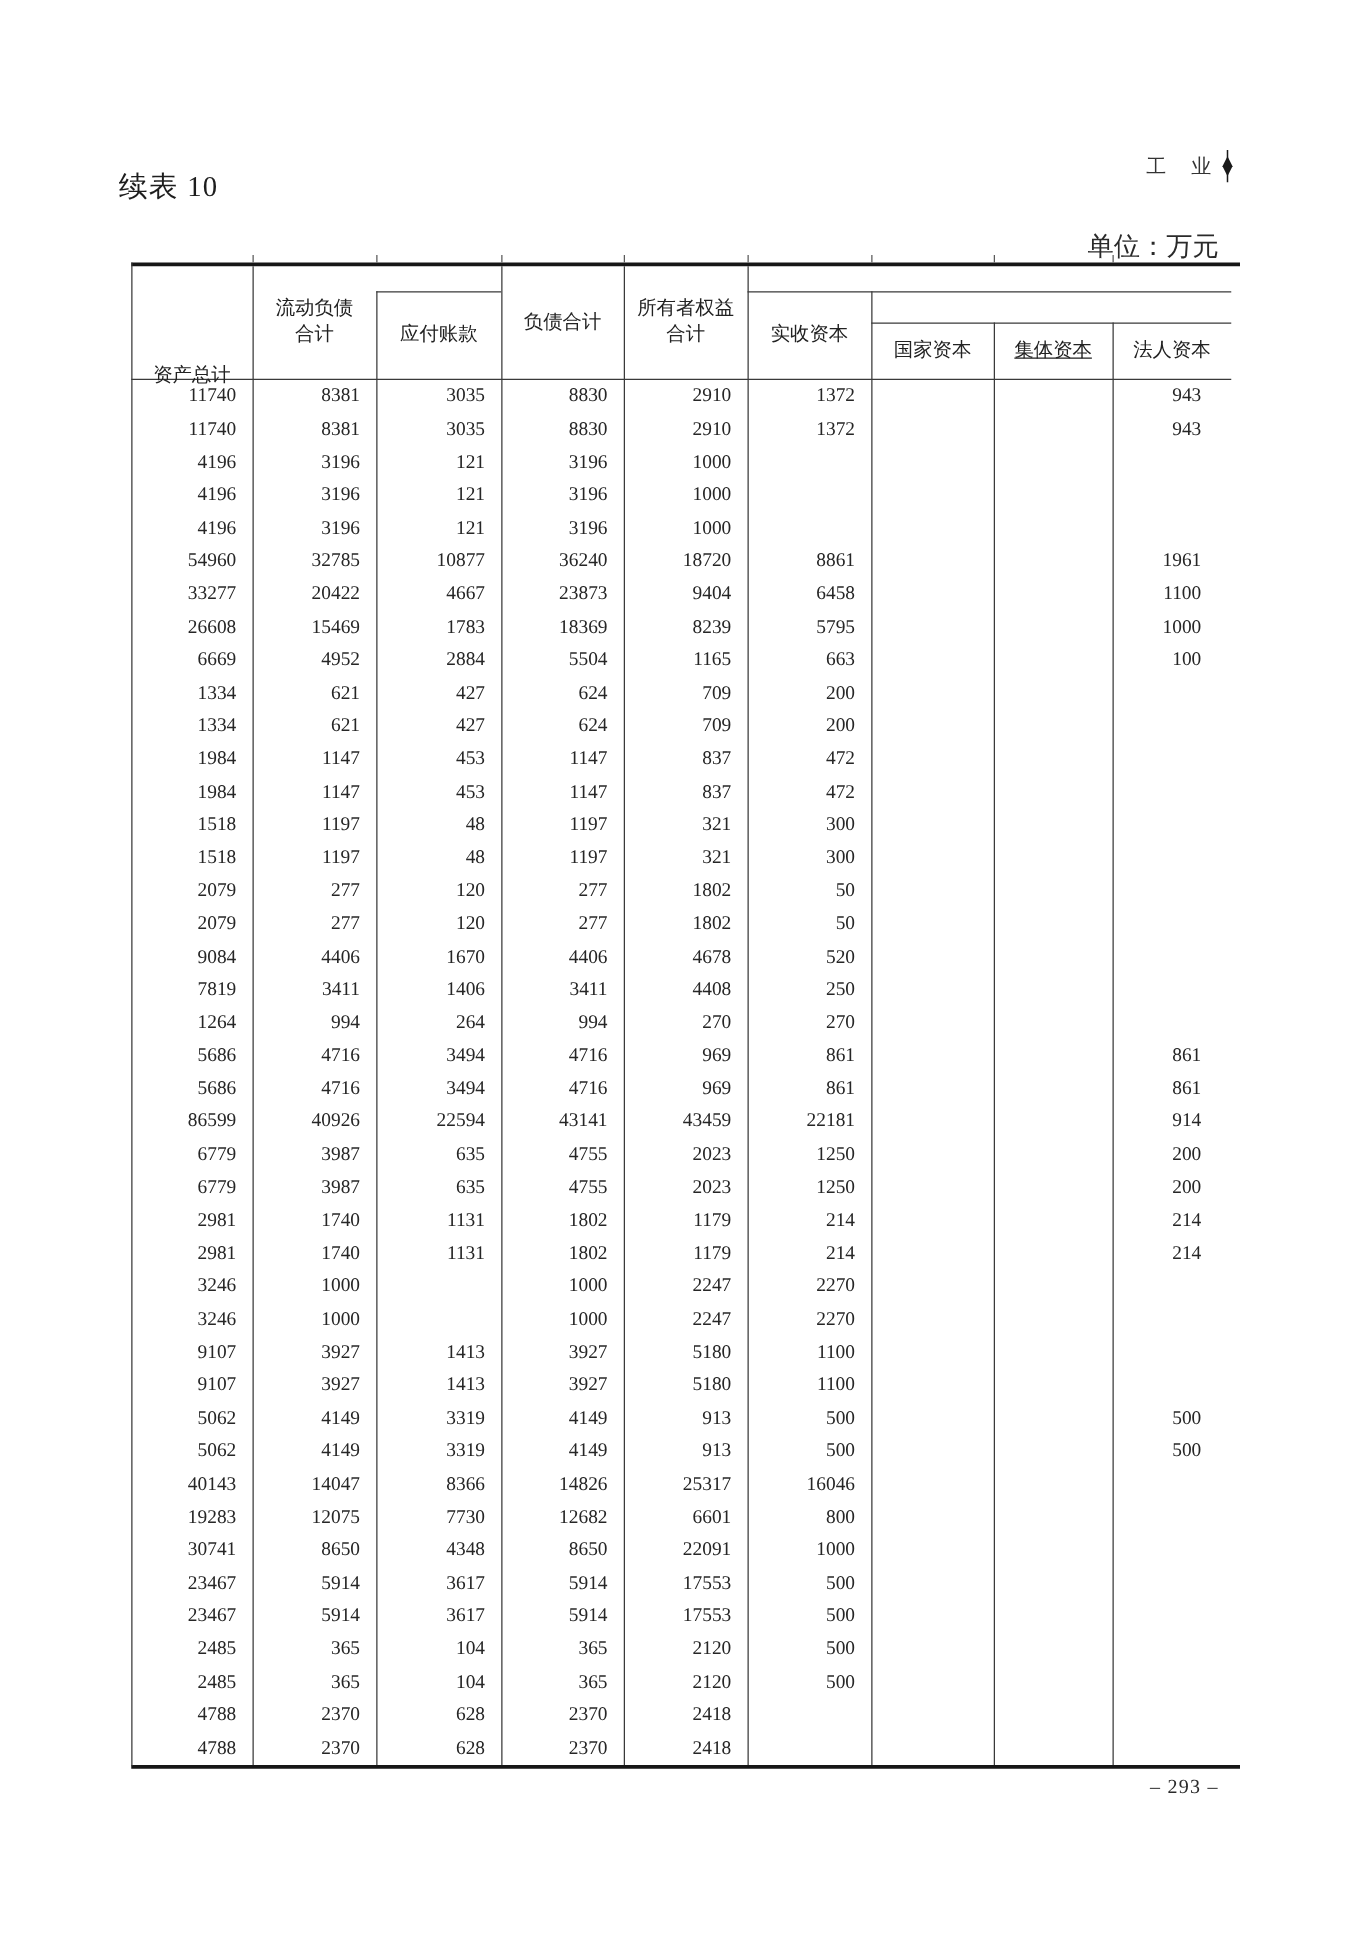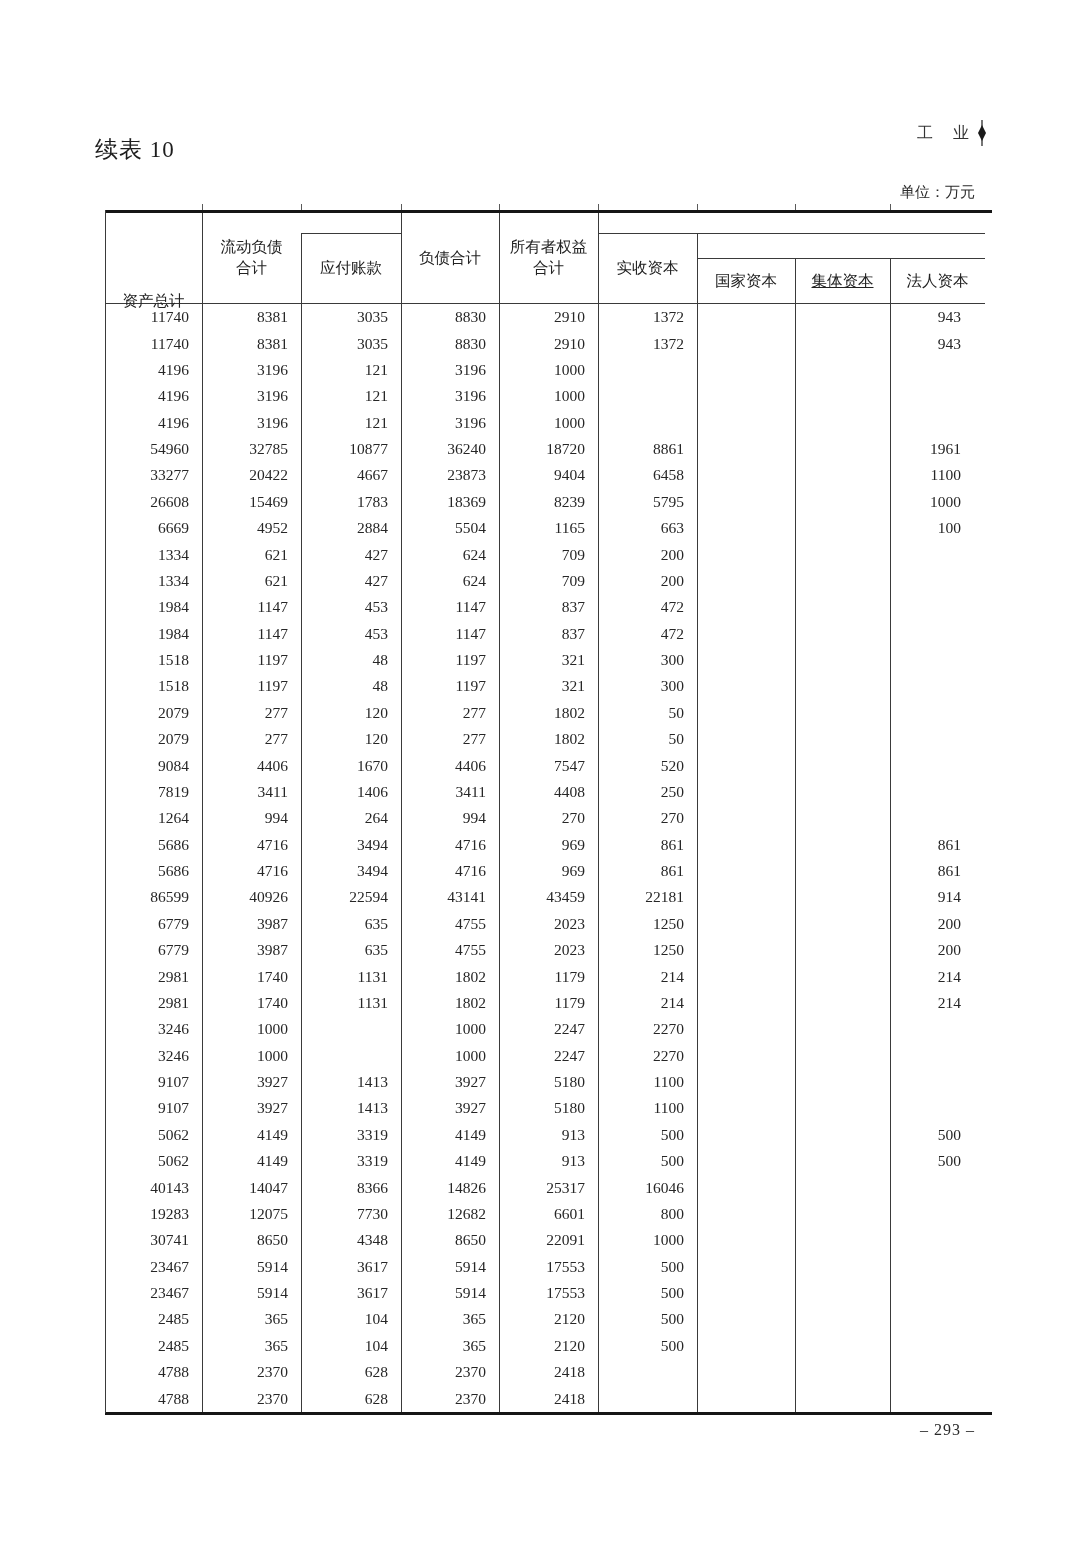--- a/index.html
+++ b/index.html
@@ -5,21 +5,21 @@
   html,body{margin:0;padding:0;}
   body{
     width:1090px;height:1550px;position:relative;background:#ffffff;
     font-family:"Liberation Serif","DejaVu Serif",serif;color:#262626;
     overflow:hidden;
   }
   .corner{position:absolute;top:88px;right:103px;font-size:16px;color:#333;
     display:flex;align-items:center;gap:6px;margin-top:32px;}
   .corner .txt{letter-spacing:2px;}
   .title{position:absolute;left:95px;top:134px;font-size:23px;color:#1d1d1d;letter-spacing:1px;}
-  .unit{position:absolute;right:115px;top:183px;font-size:15px;color:#2a2a2a;}
+  .unit{position:absolute;right:115px;top:183px;font-size:21px;color:#2a2a2a;}
   .pageno{position:absolute;right:115px;top:1421px;font-size:16px;color:#2a2a2a;letter-spacing:1px;}
 
   .table{position:absolute;left:105px;top:210px;width:880px;height:1205px;}
   .gline{position:absolute;background:#3a3a3a;}
   .gline.thick{background:#161616;}
   .tick{position:absolute;width:1px;height:6px;top:-6px;background:#5a5a5a;}
 
   .hcell{position:absolute;display:flex;align-items:center;justify-content:center;
     text-align:center;font-size:15.5px;color:#222;line-height:1.35;}
   .hcell .wrap{display:block;}
@@ -278,21 +278,21 @@
         <span class="tcell c6">50</span>
         <span class="tcell c7"></span>
         <span class="tcell c8"></span>
         <span class="tcell c9"></span>
       </div>
       <div class="trow">
         <span class="tcell c1">9084</span>
         <span class="tcell c2">4406</span>
         <span class="tcell c3">1670</span>
         <span class="tcell c4">4406</span>
-        <span class="tcell c5">7547</span>
+        <span class="tcell c5">4678</span>
         <span class="tcell c6">520</span>
         <span class="tcell c7"></span>
         <span class="tcell c8"></span>
         <span class="tcell c9"></span>
       </div>
       <div class="trow">
         <span class="tcell c1">7819</span>
         <span class="tcell c2">3411</span>
         <span class="tcell c3">1406</span>
         <span class="tcell c4">3411</span>

